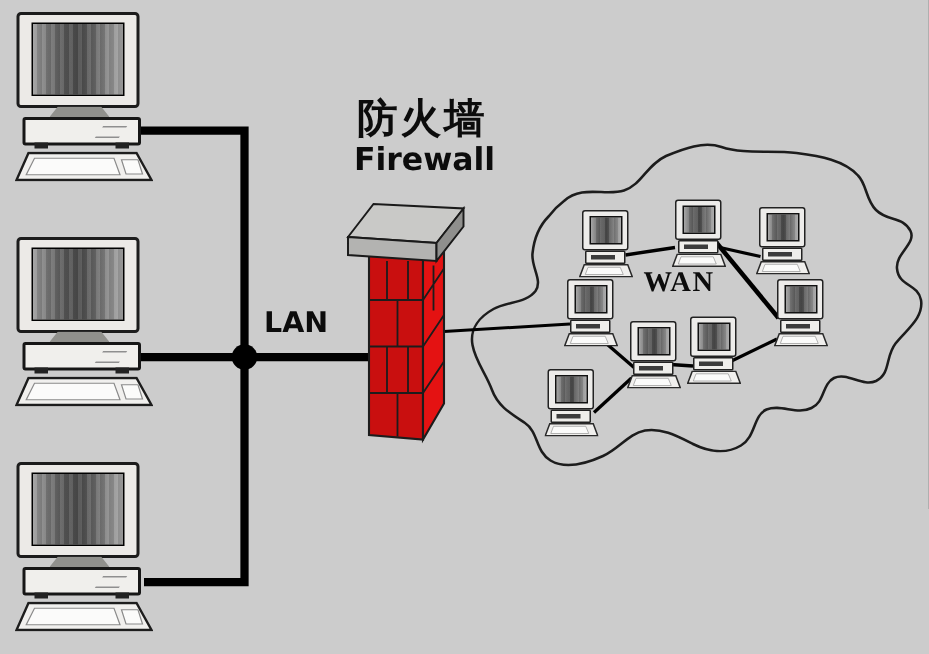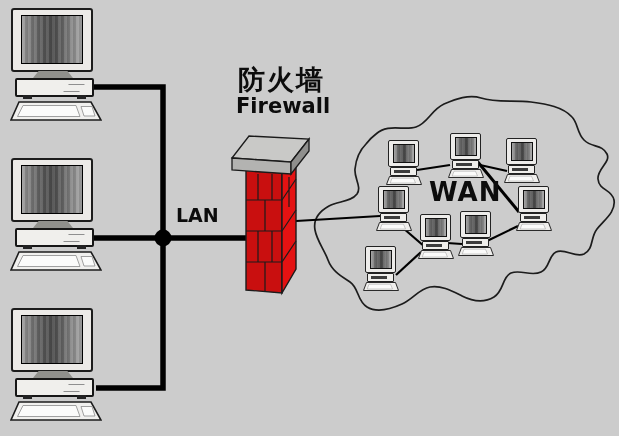--- a/index.html
+++ b/index.html
@@ -6,21 +6,21 @@
   .canvas{
     position:relative;width:619px;height:436px;background:#cccccc;overflow:hidden;
     font-family:"DejaVu Sans","Liberation Sans",sans-serif;
   }
   .layer{position:absolute;left:0;top:0;}
   
   .label{position:absolute;font-weight:bold;color:#0c0c0c;white-space:nowrap;line-height:1;}
   .label.zh{left:238px;top:66px;font-size:27px;letter-spacing:2px;}
   .label.en{left:236px;top:96px;font-size:21px;text-align:center;}
   .label.lan{left:176px;top:206px;font-size:19px;}
-  .label.wan{left:429px;top:179px;font-size:26px;letter-spacing:1px;}
+  .label.wan{left:429px;top:179px;font-size:19px;letter-spacing:1px;font-family:Liberation Serif, serif;}
   
   .pc{position:absolute;}
   .pc.big{width:92px;height:114px;}
   .pc.small{width:36px;height:45px;}
   .screen{
     background:
       repeating-linear-gradient(90deg,rgba(255,255,255,.09) 0 3px,rgba(0,0,0,.09) 3px 6px),
       linear-gradient(90deg,#9e9e9e 0%,#7a7a7a 15%,#585858 35%,#4b4b4b 52%,#6a6a6a 70%,#8d8d8d 85%,#a5a5a5 100%);
   }
   .big .monitor{position:absolute;left:1px;top:0;width:82px;height:64px;background:#eceae7;

